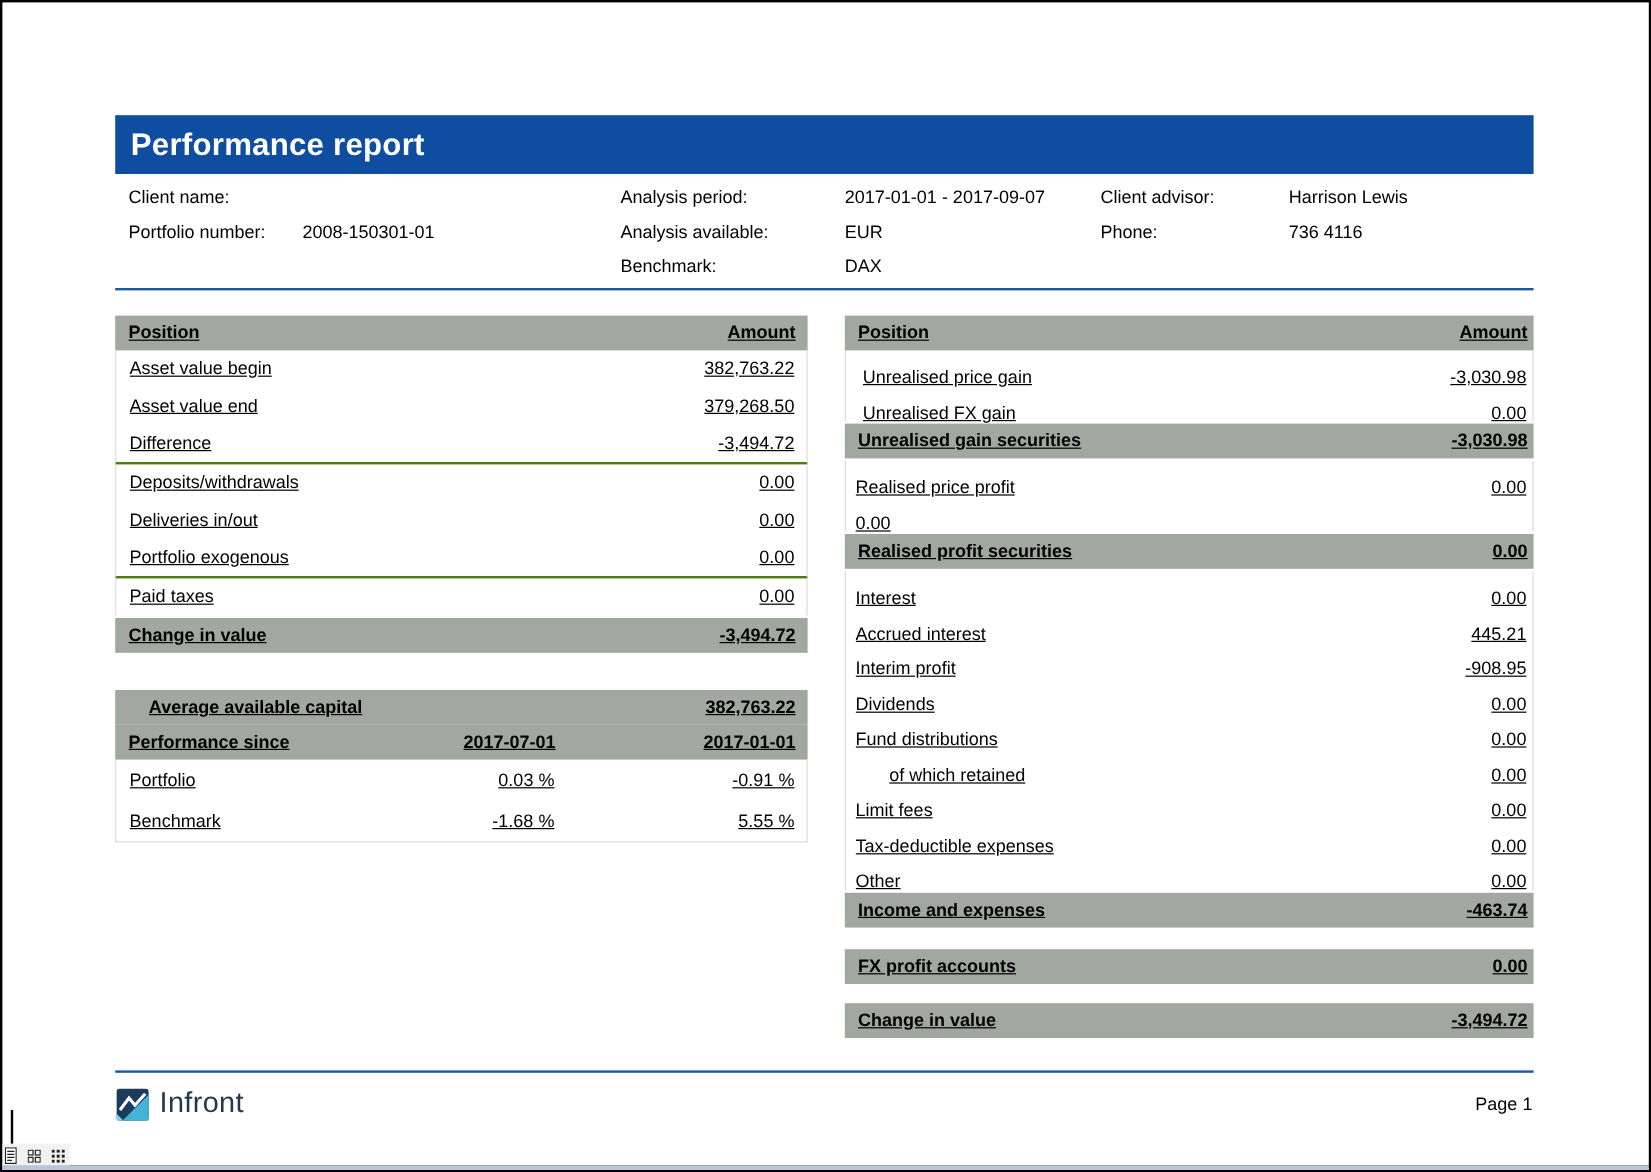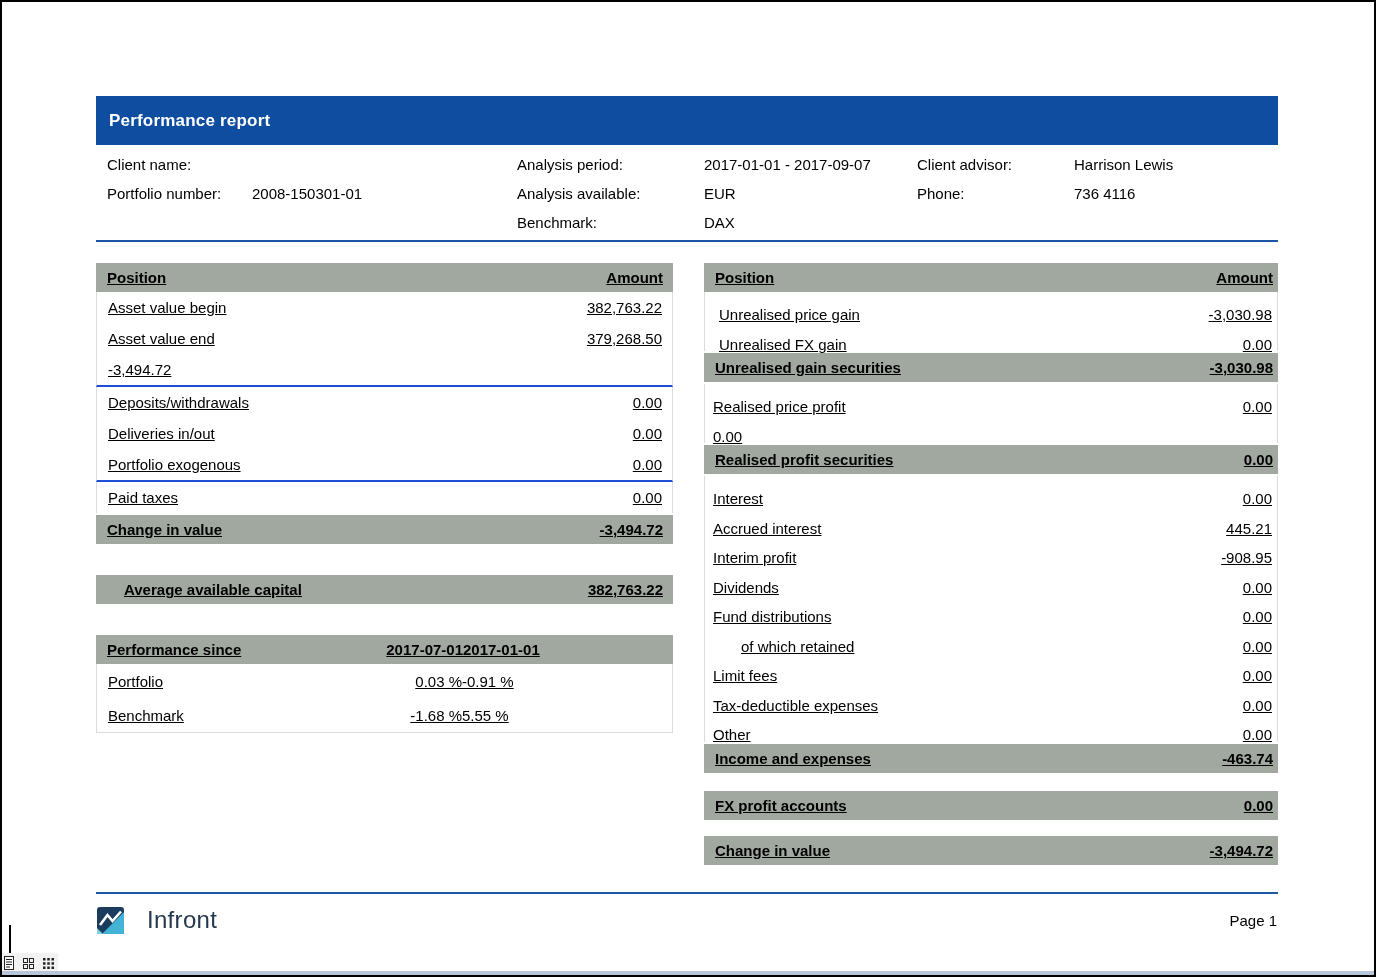--- a/index.html
+++ b/index.html
@@ -7,56 +7,56 @@
     --rule-blue:#1C57A5;
     --table-header-gray:#A0A8A0;
     --status-strip-blue:#B9C5D8;
   }
   *{box-sizing:border-box;}
   body{margin:0;background:#fff;font-family:"Liberation Sans",sans-serif;color:#000;}
   .window{position:relative;width:1376px;height:977px;border:2px solid #000;background:#fff;overflow:hidden;}
   .report{position:absolute;left:94px;top:94px;width:1182px;}
 
   .titlebar{height:49px;background:var(--header-blue);color:#fff;display:flex;align-items:center;
-    padding-left:13px;font-size:17px;font-weight:bold;letter-spacing:0.2px;}
+    padding-left:13px;font-size:26px;font-weight:bold;letter-spacing:0.2px;}
 
   .client-info{display:grid;grid-template-columns:145px 265px 187px 213px 157px 1fr;
     grid-auto-rows:29px;align-items:center;padding:5px 0 3px 11px;font-size:15px;
     border-bottom:2px solid var(--rule-blue);}
 
   .columns{display:flex;gap:31px;margin-top:21px;align-items:flex-start;}
   .col-left{width:577px;}
   .col-right{width:574px;}
 
   .trow{display:flex;align-items:center;font-size:15px;height:31px;padding:0 10px 0 11px;text-decoration:underline;}
   .tlabel{flex:1;white-space:nowrap;overflow:hidden;}
   .amt{white-space:nowrap;text-align:right;}
   .thead,.gray{background:var(--table-header-gray);font-weight:bold;height:29px;}
   .subtotal{margin:2px 0;}
   .tgroup{border-left:1px solid #DBDBDB;border-right:1px solid #DBDBDB;}
-  .sep{border-bottom:2px solid #1d4ed8;}
+  .sep{border-bottom:2px solid #4d7c0f;}
 
   .col-right .trow{height:29.5px;padding:16px 5px 0 8px;}
   .col-right .thead,.col-right .gray{height:29px;padding:0 5px 0 11px;}
   .col-right .ind1 .trow{padding-left:14px;}
   .col-right .deep{padding-left:36px !important;gap:48px;}
   .gap16{height:16px;}
 
   .avg-row{margin-top:31px;padding-left:28px;}
-  .perf{margin-top:31px;}
+  .perf{}
   .perf-body{border:1px solid #DBDBDB;border-top:none;}
   .perf .trow{height:34px;}
   .perf .thead{height:29px;}
   .pc1{width:170px;text-align:right;}
-  .pc2{width:200px;text-align:left;}
+  .pc2{width:200px;text-align:right;}
 
   .footer{position:absolute;left:94px;top:890px;width:1182px;height:54px;
     border-top:2px solid var(--rule-blue);display:flex;justify-content:space-between;
     align-items:center;padding:0 1px;}
-  .brand{display:flex;align-items:center;gap:23px;}
+  .brand{display:flex;align-items:center;gap:9px;}
   .brand-text{font-size:24px;color:#24384F;letter-spacing:0.3px;}
   .page-label{font-size:15px;}
 
   .left-tick{position:absolute;left:7px;top:923px;width:2px;height:29px;background:#000;}
   .toolbar{position:absolute;left:0;top:951px;width:56px;height:20px;background:#F2F2F2;
     display:flex;align-items:center;gap:9px;padding-left:2px;}
   .tool-btn{display:flex;align-items:center;justify-content:center;cursor:pointer;}
   .bottom-line{position:absolute;left:56px;right:0;top:969px;height:2px;background:#000;}
   .bottom-strip{position:absolute;left:0;right:0;bottom:0;height:4px;background:var(--status-strip-blue);}
 </style>
@@ -106,20 +106,21 @@
           <div class="tgroup sep">
             <div class="trow">
               <span class="tlabel">Asset value begin</span>
               <span class="amt">382,763.22</span>
             </div>
             <div class="trow">
               <span class="tlabel">Asset value end</span>
               <span class="amt">379,268.50</span>
             </div>
             <div class="trow">
+              <span class="tlabel">Difference</span>
               <span class="amt">-3,494.72</span>
             </div>
           </div>
           <div class="tgroup sep">
             <div class="trow">
               <span class="tlabel">Deposits/withdrawals</span>
               <span class="amt">0.00</span>
             </div>
             <div class="trow">
               <span class="tlabel">Deliveries in/out</span>

